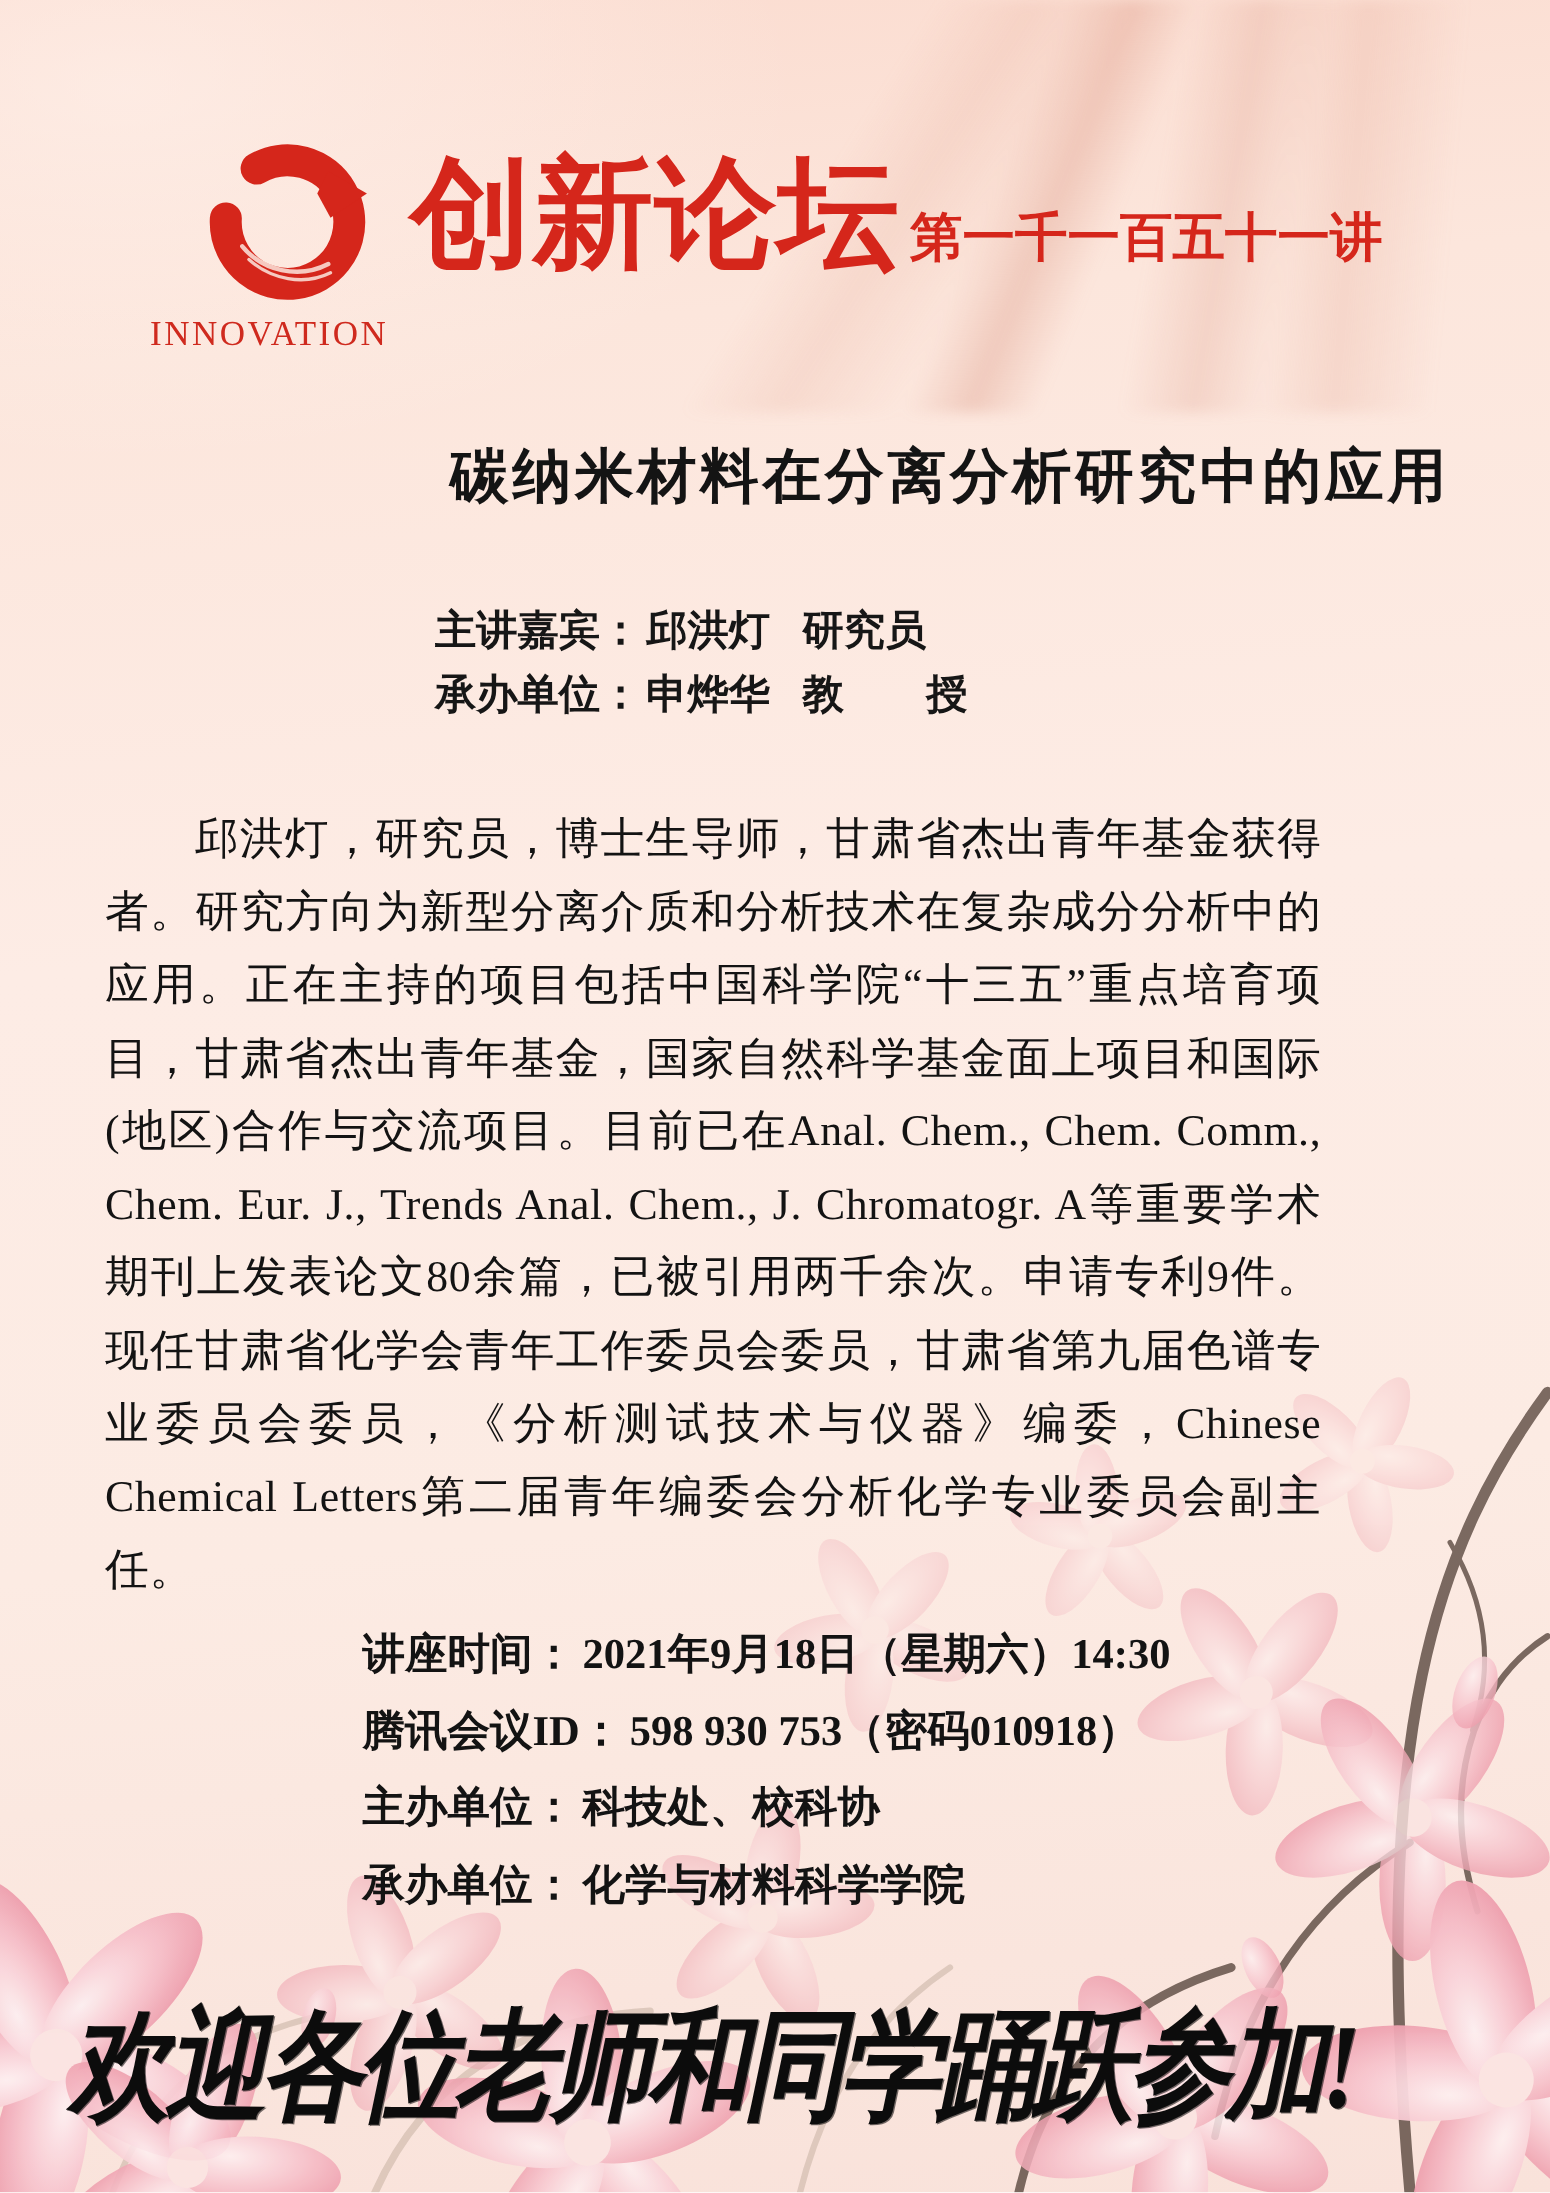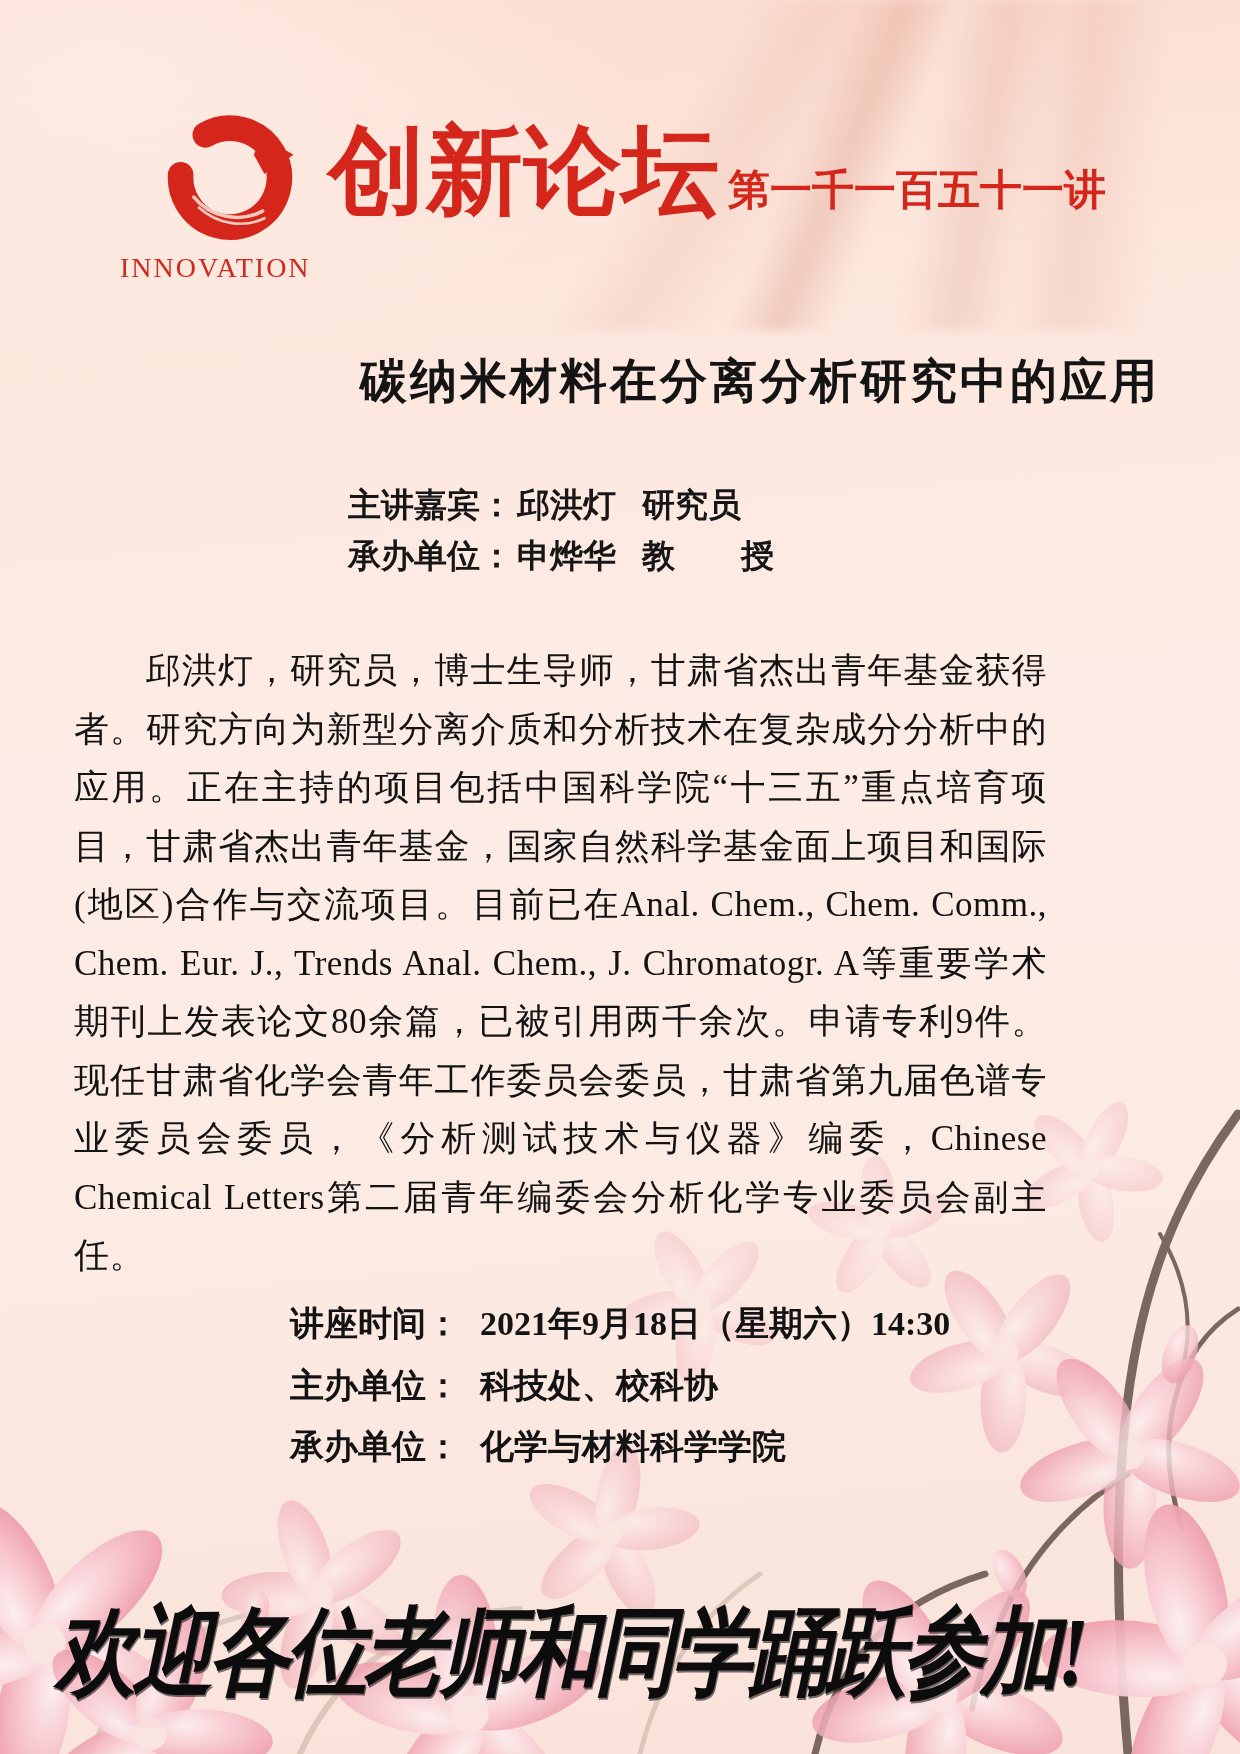--- a/index.html
+++ b/index.html
@@ -48,29 +48,29 @@
     position:absolute; top:350px; left:0; width:1160px; text-align:right; z-index:2;
     font-size:47px; font-weight:700; color:#141414; letter-spacing:3px; white-space:nowrap;
   }
   .speakers{ position:absolute; left:348px; top:480px; z-index:2; }
   .speaker-line{ font-size:33px; font-weight:700; color:#161616; line-height:51px; white-space:nowrap; }
   .speaker-line .sp-name{ margin-left:4px; }
   .speaker-line .sp-title{ margin-left:26px; }
 
   
   .bio{
-    position:absolute; left:74px; top:642px; width:973px; z-index:2;
+    position:absolute; left:84px; top:642px; width:973px; z-index:2;
     font-size:35px; line-height:58.5px; color:#131313;
     text-align:justify; text-indent:2.05em; letter-spacing:.5px;
   }
 
   
   .details{ position:absolute; left:290px; top:1293px; z-index:2; }
   .detail-line{ font-size:34px; line-height:61.5px; font-weight:700; color:#131313; white-space:nowrap; }
-  .detail-line .dvalue{ margin-left:20px; }
+  .detail-line .dvalue{ margin-left:6px; }
 
   
   .footer-callig{
     position:absolute; top:1588px; left:0; width:1140px; text-align:center; z-index:3;
     font-size:86px; font-weight:900; font-style:italic; color:#0c0c0c;
     letter-spacing:-4px; transform:scaleX(.94) scaleY(1.12); transform-origin:center top;
     white-space:nowrap; text-shadow:1px 1px 0 rgba(0,0,0,.55);
   }
 </style>
 </head>
@@ -159,20 +159,23 @@
     </div>
   </div>
 
   <p class="bio">邱洪灯，研究员，博士生导师，甘肃省杰出青年基金获得者。研究方向为新型分离介质和分析技术在复杂成分分析中的应用。正在主持的项目包括中国科学院“十三五”重点培育项目，甘肃省杰出青年基金，国家自然科学基金面上项目和国际(地区)合作与交流项目。目前已在Anal. Chem., Chem. Comm., Chem. Eur. J., Trends Anal. Chem., J. Chromatogr. A等重要学术期刊上发表论文80余篇，已被引用两千余次。申请专利9件。现任甘肃省化学会青年工作委员会委员，甘肃省第九届色谱专业委员会委员，《分析测试技术与仪器》编委，Chinese Chemical Letters第二届青年编委会分析化学专业委员会副主任。</p>
 
   <div class="details">
     <div class="detail-line">
       <span class="dlabel">讲座时间：</span><span class="dvalue">2021年9月18日（星期六）14:30</span>
     </div>
     <div class="detail-line">
+      <span class="dlabel">腾讯会议ID：</span><span class="dvalue">598 930 753（密码010918）</span>
+    </div>
+    <div class="detail-line">
       <span class="dlabel">主办单位：</span><span class="dvalue">科技处、校科协</span>
     </div>
     <div class="detail-line">
       <span class="dlabel">承办单位：</span><span class="dvalue">化学与材料科学学院</span>
     </div>
   </div>
 
   <div class="footer-callig">欢迎各位老师和同学踊跃参加!</div>
 
 </div>

